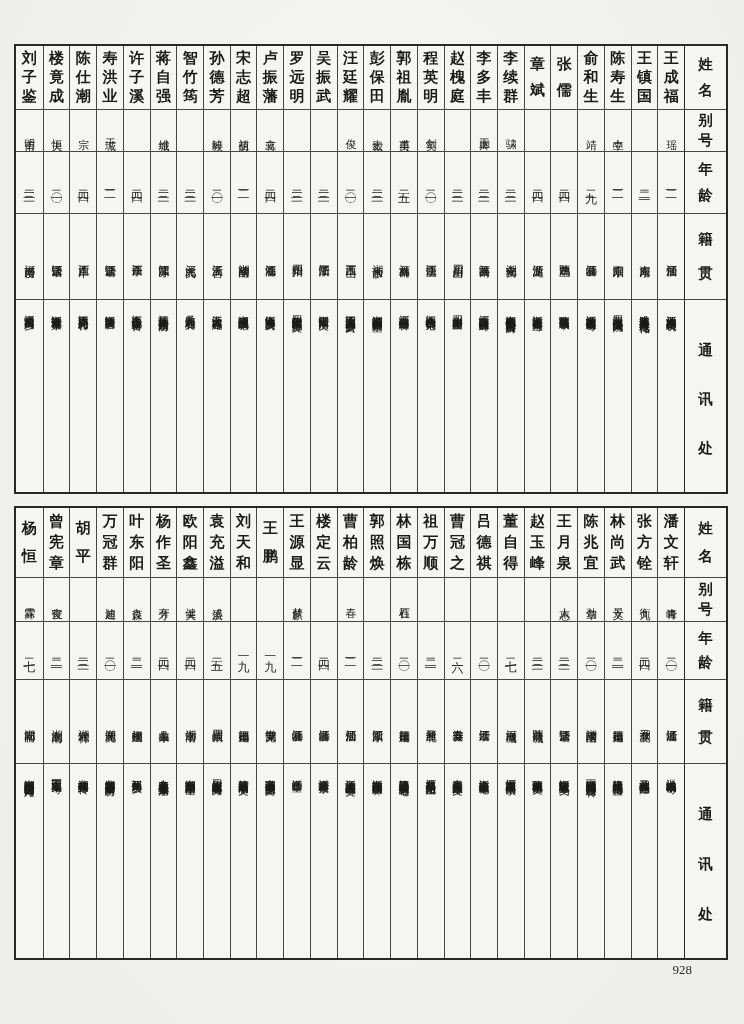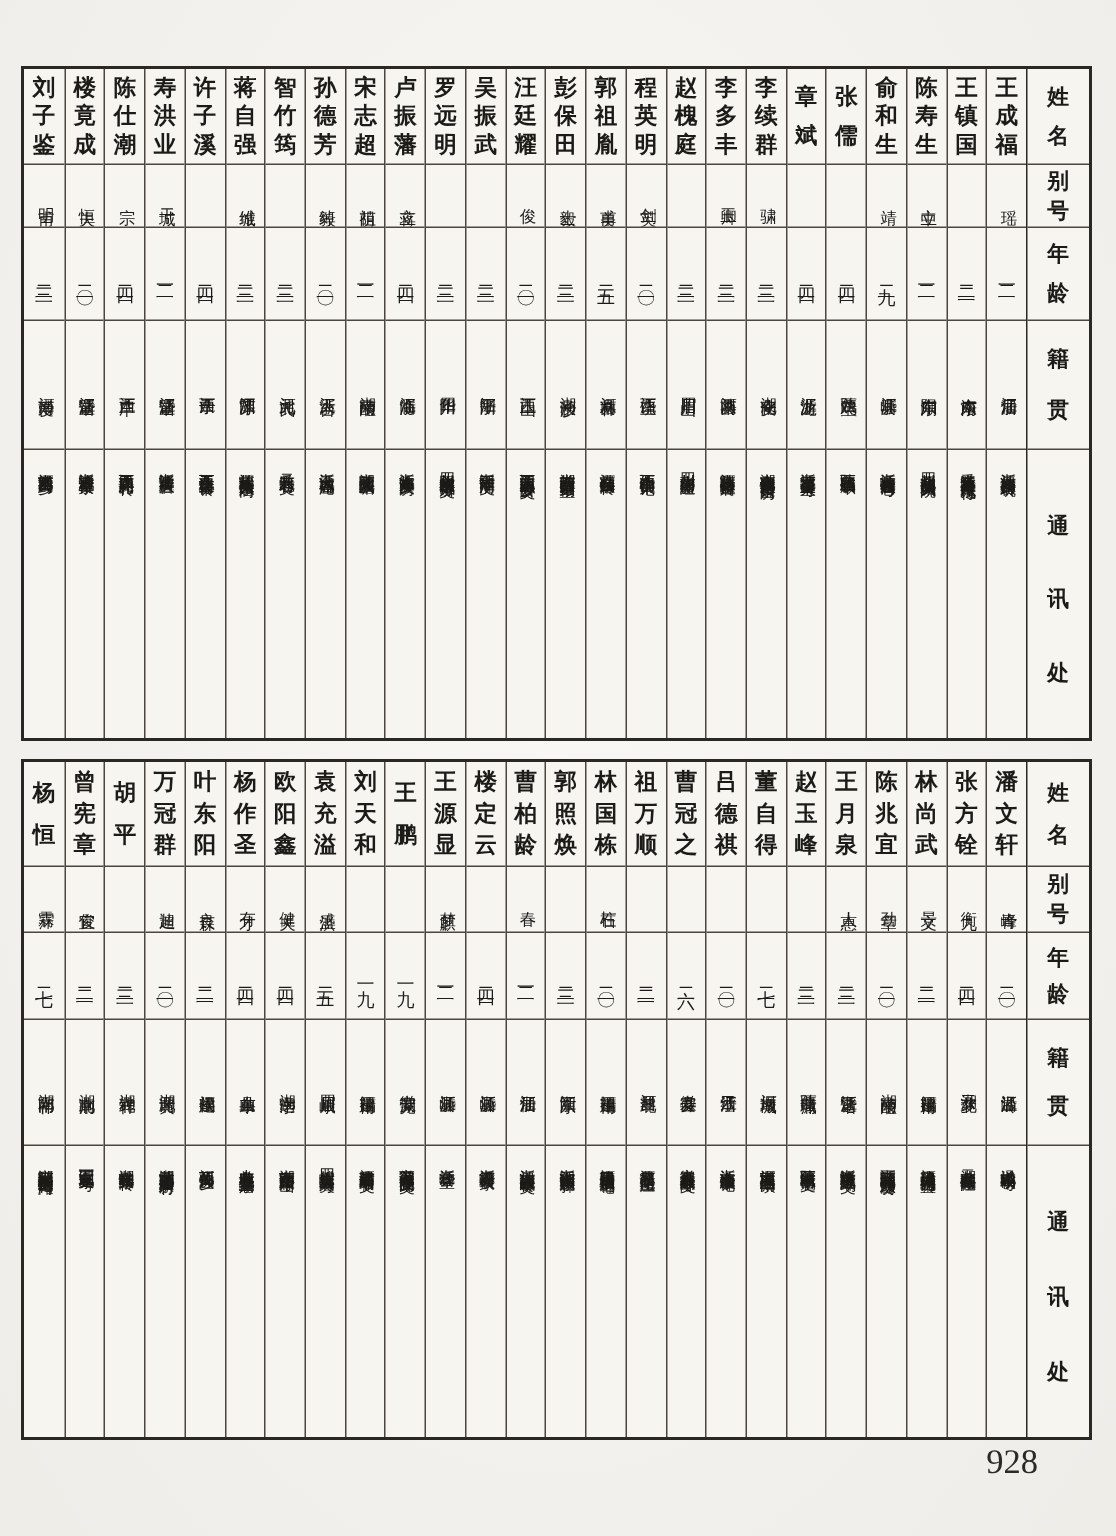--- a/index.html
+++ b/index.html
@@ -61,21 +61,21 @@
   .c-native .vtxt{font-size:11px;letter-spacing:0.5px;}
   .c-addr .vtxt{
     font-size:10.5px;letter-spacing:0.5px;line-height:1.05;
     max-height:100%;
   }
   
   .hdr{border-left:1.5px solid #2a2823;background:#f7f5f0;}
   .hdr .cell{font-weight:bold;font-size:14.5px;}
   .page-number{
     position:absolute;right:52px;top:962px;
-    font-size:23px;color:#2b2a26;
+    font-size:13px;color:#2b2a26;
     font-family:"Liberation Serif","DejaVu Serif",serif;
   }
 </style>
 </head>
 <body>
 
 <div class="page">
   <div class="reg-table sec1" id="table-top">
       <div class="col">
         <div class="cell c-name">

